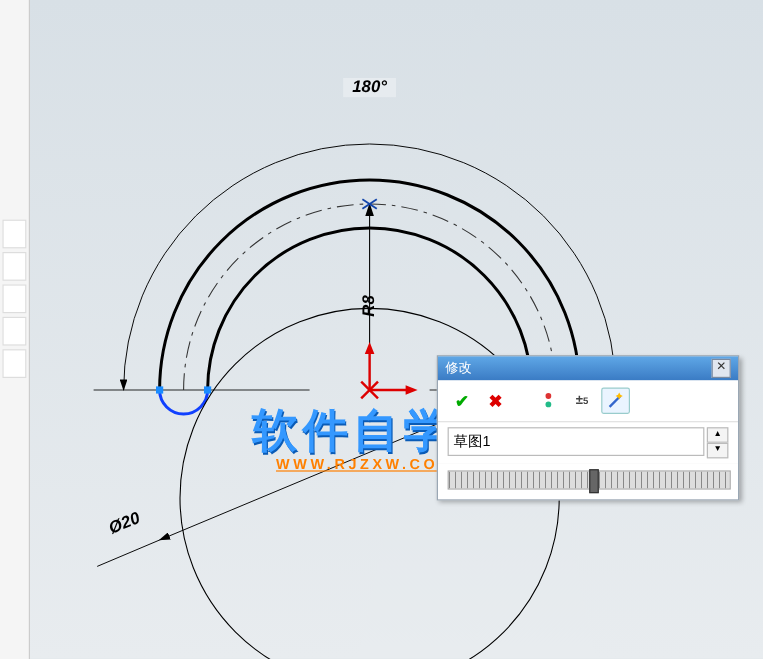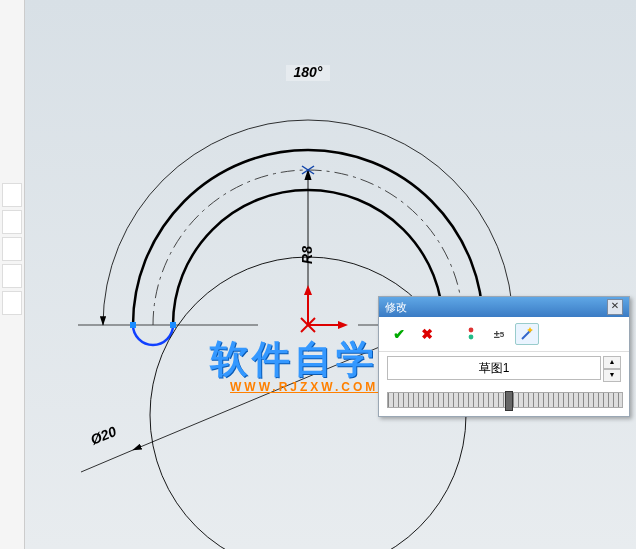--- a/index.html
+++ b/index.html
@@ -1,31 +1,31 @@
 <!DOCTYPE html>
 <html><head>
 <meta charset="utf-8">
 <style>
   html,body{margin:0;padding:0;width:636px;height:549px;overflow:hidden;font-family:Tahoma,Arial,sans-serif;font-size:12px}
   body{background:linear-gradient(to bottom,#d8e0e6,#e8ecef);}
   .canvas{position:absolute;left:28px;top:0;right:0;bottom:0;margin-top:40px;}
   .sidepanel{position:absolute;left:0;top:0;width:24px;height:549px;background:#f5f5f5;border-right:1px solid #ccc;padding-top:180px;}
   .sidepanel .tool{height:22px;margin:3px 2px;border:1px solid #ddd;background:#fff;}
-  .dialog{position:absolute;left:378px;top:296px;width:250px;background:#e5e5e5;border:1px solid #9aa7b4;box-shadow:2px 2px 4px rgba(0,0,0,.3);}
+  .dialog{position:absolute;left:364px;top:296px;width:250px;background:#e5e5e5;border:1px solid #9aa7b4;box-shadow:2px 2px 4px rgba(0,0,0,.3);}
   .dlg-title{background:linear-gradient(#5fa7e6,#3a7bc4);color:#fff;height:20px;line-height:20px;padding:0 6px;font-size:11px;display:flex;justify-content:space-between;align-items:center;}
   .dlg-title .close{width:14px;height:14px;line-height:12px;text-align:center;background:#e0e6ef;border:1px solid #7a8aa0;cursor:pointer;font-size:10px;color:#333;}
   .dlg-tools{display:flex;align-items:center;gap:4px;padding:6px 8px;background:#fff;border-bottom:1px solid #ddd;}
   .tbtn{width:22px;height:20px;display:flex;align-items:center;justify-content:center;border:1px solid transparent;cursor:pointer;border-radius:2px;font-size:14px;font-weight:bold;}
   .tbtn.accept{color:#0a0;}
   .tbtn.cancel{color:#d00;}
   .tbtn.regen{color:#0aa;}
   .tbtn.pm{color:#444;font-size:11px;}
   .tbtn.wand{color:#36c;border:1px solid #9cc;background:#eaf4ff;}
   .dlg-row{display:flex;padding:4px 8px;background:#fff;}
-  .dlg-input{flex:1;border:1px solid #bbb;padding:3px 4px;height:16px;font-size:12px;text-align:center;}
+  .dlg-input{flex:1;border:1px solid #bbb;padding:3px 4px;height:16px;font-size:12px;}
   .spin{display:flex;flex-direction:column;margin-left:2px;}
   .spin div{width:16px;height:11px;border:1px solid #bbb;background:#f4f4f4;font-size:7px;line-height:9px;text-align:center;cursor:pointer;}
   .slider-row{padding:6px 8px 8px;background:#fff;}
   .slider{width:100%;height:14px;background:repeating-linear-gradient(to right,#888 0 1px,#ddd 1px 5px);position:relative;border:1px solid #aaa;}
   .slider .thumb{position:absolute;top:-2px;left:50%;width:6px;height:18px;background:#666;border:1px solid #333;}
   .watermark{position:absolute;left:210px;top:334px;font-size:38px;font-weight:900;letter-spacing:4px;}
   .wm-top{color:#3498ff;text-shadow:1px 1px 0 #0a5bb6;}
   .wm-bot{position:absolute;left:230px;top:380px;color:#ff8000;font-size:12px;font-weight:bold;letter-spacing:3px;text-decoration:underline;}
   svg{display:block;}
 </style>

